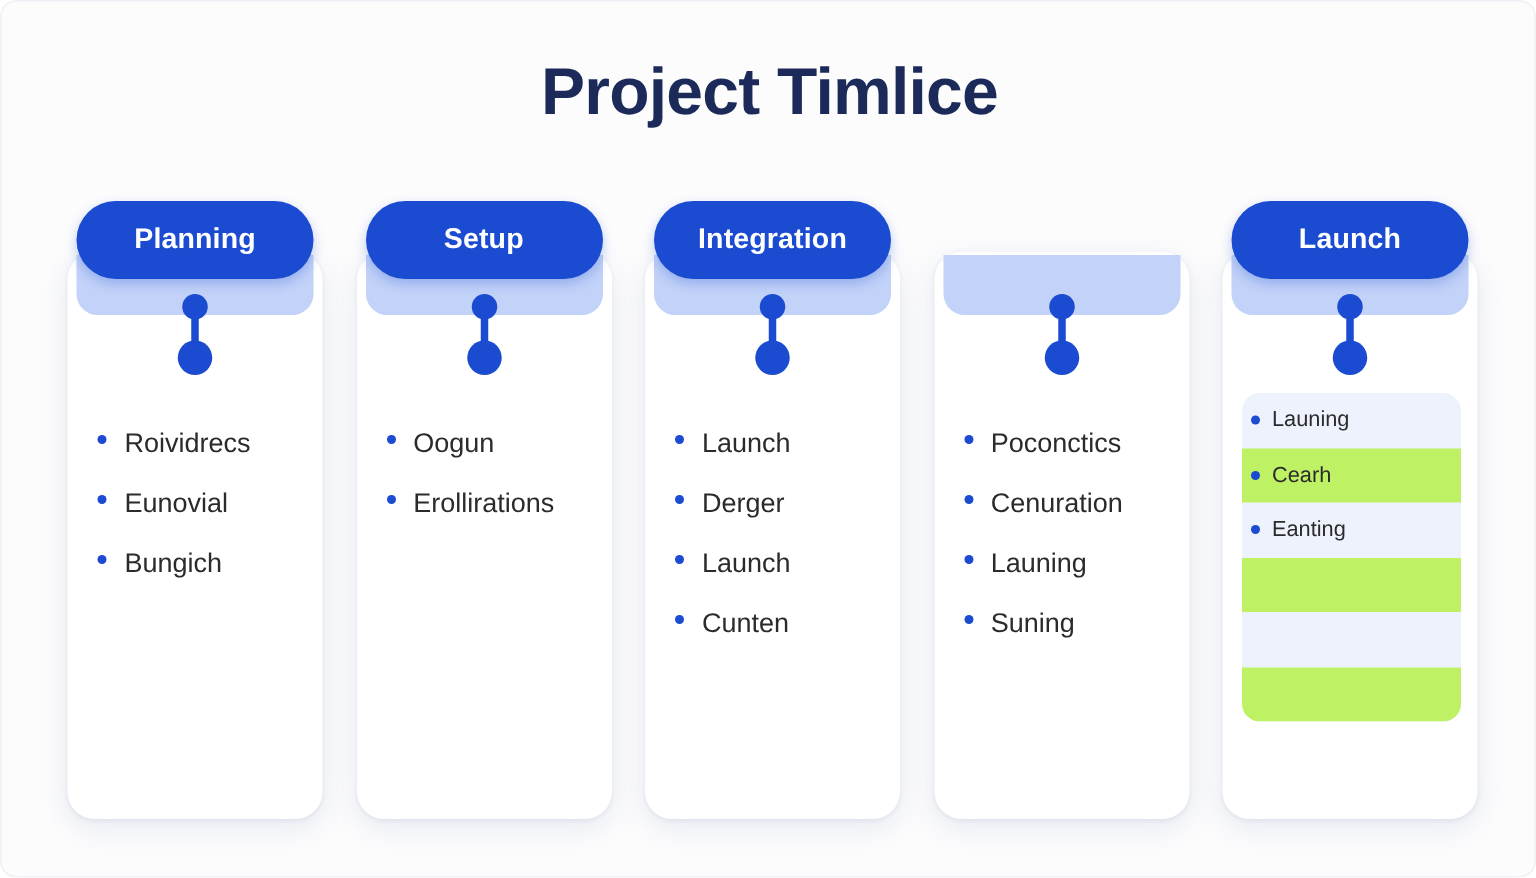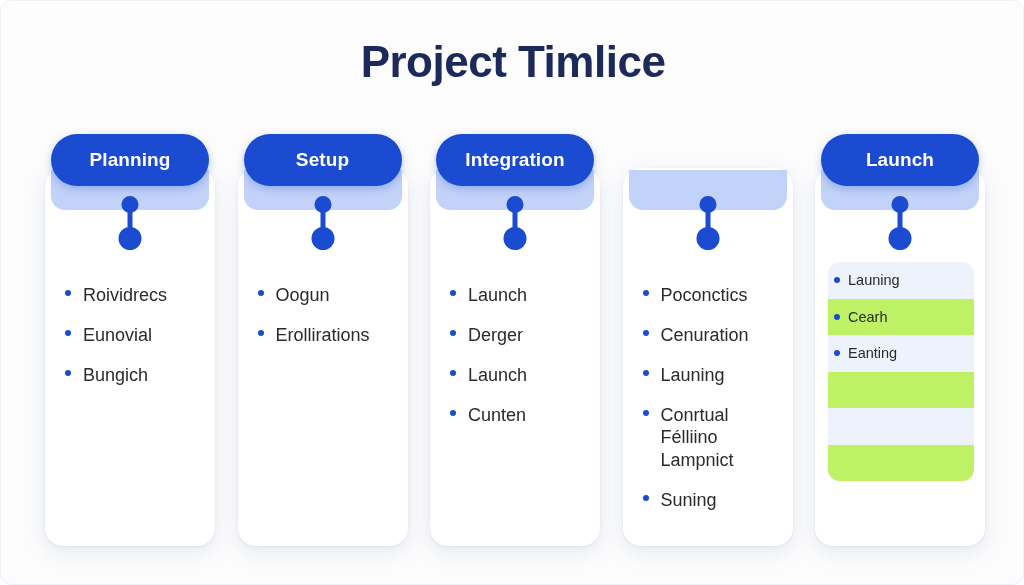--- a/index.html
+++ b/index.html
@@ -261,21 +261,20 @@
         <div class="band"></div>
         <div class="connector">
           <div class="bar"></div>
           <div class="dot-top"></div>
           <div class="dot-bottom"></div>
         </div>
         <ul class="items">
           <li>Poconctics</li>
           <li>Cenuration</li>
           <li>Launing</li>
-          <li>Conrtual Félliino Lampnict</li>
           <li>Suning</li>
         </ul>
       </div>
       <div class="column">
         <div class="card"></div>
         <div class="band"></div>
         <div class="pill">
           <span>Launch</span>
         </div>
         <div class="connector">

